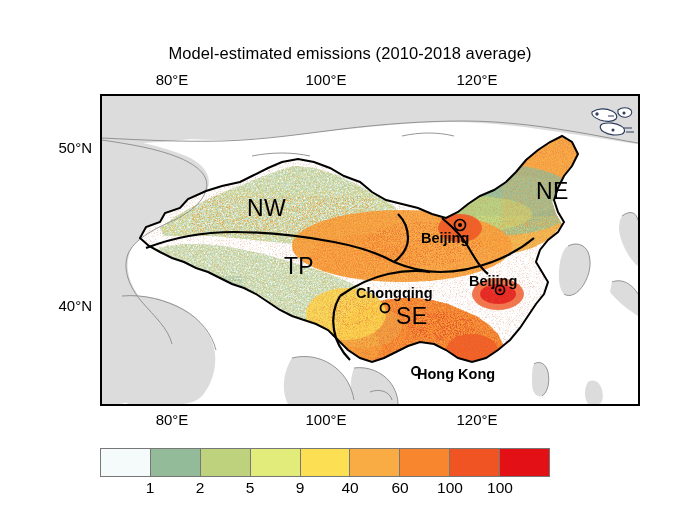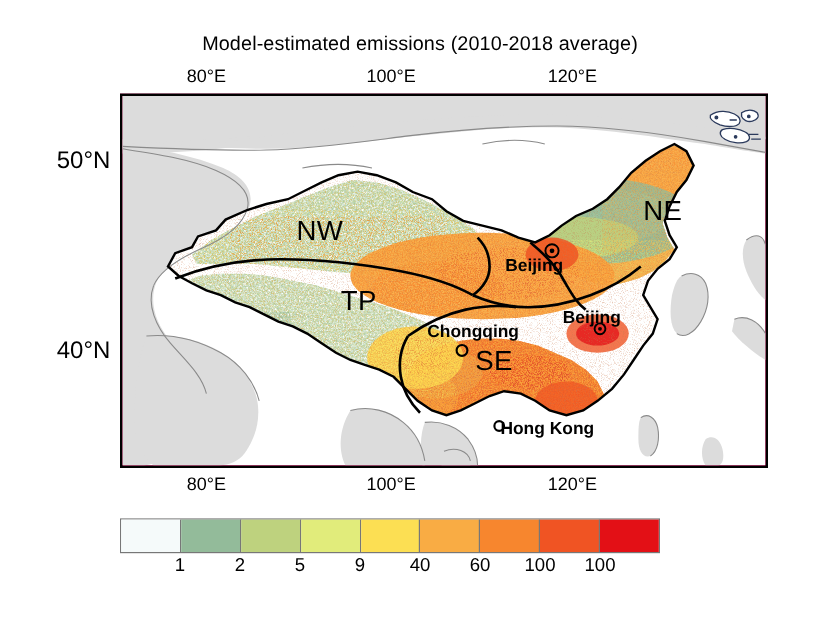--- a/index.html
+++ b/index.html
@@ -1,32 +1,32 @@
 <!DOCTYPE html>
 <html><head>
 <meta charset="utf-8">
 <style>
   html,body{margin:0;padding:0;background:#ffffff;}
   body{width:700px;height:524px;position:relative;overflow:hidden;
        font-family:"Liberation Sans",sans-serif;color:#000;}
 
-  .fig{position:absolute;left:0;top:0;width:700px;height:404px;}
+  .fig{position:absolute;left:0;top:16px;width:700px;height:404px;}
 
   
   .title{position:absolute;left:0;top:28px;width:700px;text-align:center;
          font-size:16.5px;letter-spacing:.1px;}
 
   
   .lon-top{position:absolute;top:55px;font-size:15px;text-align:center;width:90px;}
   .lon-bot{position:absolute;top:395px;font-size:15px;text-align:center;width:90px;}
-  .lat-lab{position:absolute;font-size:20px;text-align:right;width:70px;}
+  .lat-lab{position:absolute;font-size:15px;text-align:right;width:70px;}
 
   
   .map-frame{position:absolute;left:100px;top:78px;width:540px;height:312px;
-             border:2.5px solid #000;box-sizing:border-box;background:#be185d;
+             border:2.5px solid #000;box-sizing:border-box;background:#c2410c;
              overflow:hidden;}
   .map-svg{position:absolute;left:0;top:0;}
 
   .tick{position:absolute;background:#000;}
   .tick-h{width:7px;height:2px;}
 
   
   .reg{position:absolute;font-size:23px;font-weight:400;color:#000;
        letter-spacing:.3px;line-height:1;}
   .city{position:absolute;font-size:14.5px;font-weight:700;color:#000;

